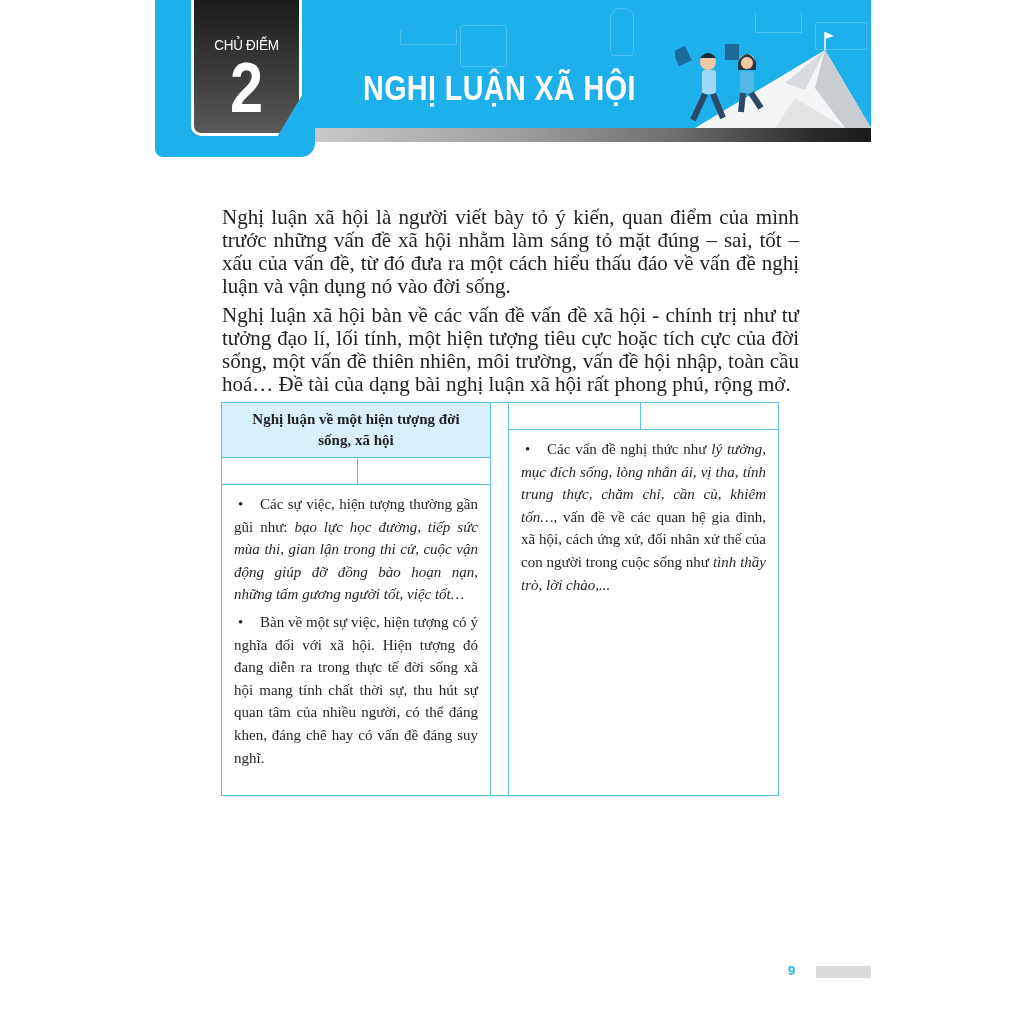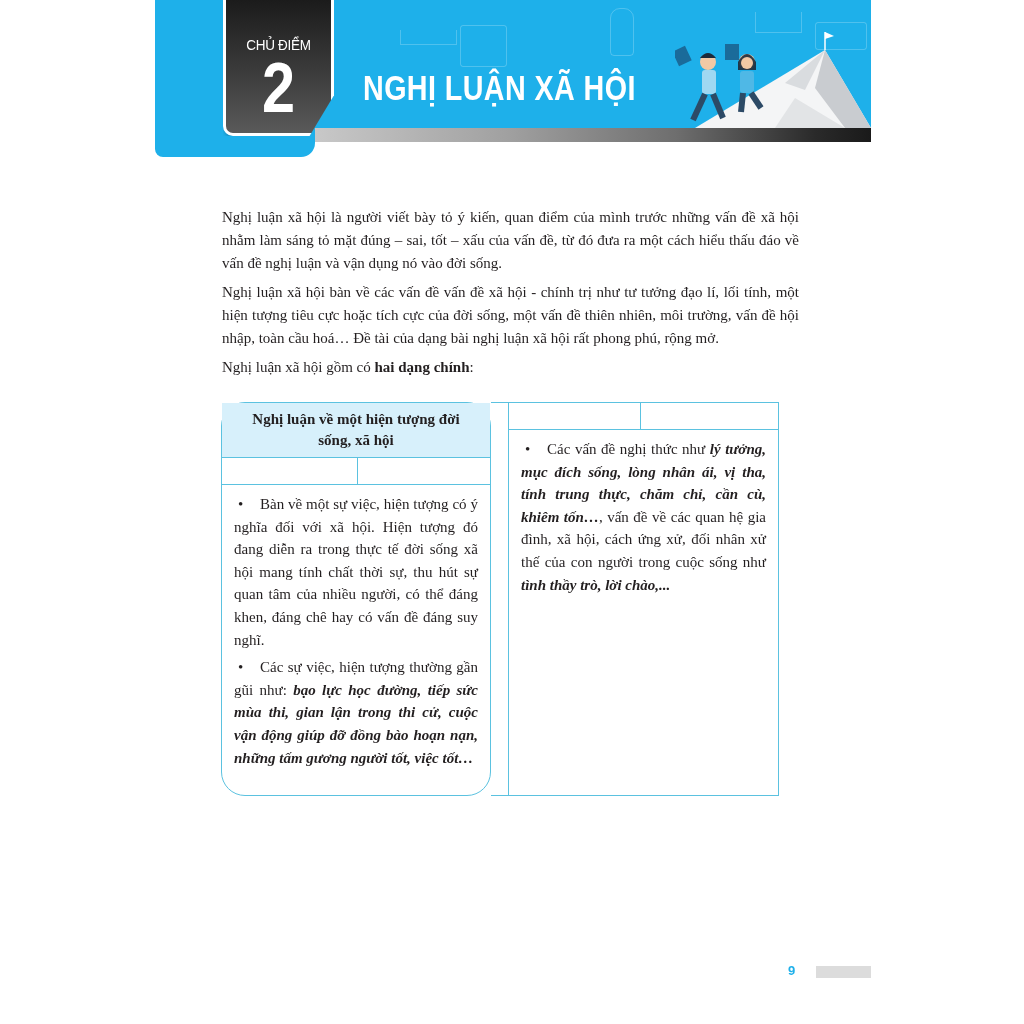--- a/index.html
+++ b/index.html
@@ -14,61 +14,61 @@
 
   
   .doodle { position:absolute; border:1.5px solid rgba(255,255,255,0.22); }
   .doodle.books1 { left:245px; top:30px; width:55px; height:14px; border-top:none; }
   .doodle.books2 { left:305px; top:25px; width:45px; height:40px; border-radius:3px; }
   .doodle.lamp { left:455px; top:8px; width:22px; height:46px; border-radius:10px 10px 4px 4px; }
   .doodle.books3 { left:600px; top:12px; width:45px; height:20px; border-top:none; }
   .doodle.books4 { left:660px; top:22px; width:50px; height:26px; border-radius:3px; }
 
   
-  .badge { position:absolute; left:68px; top:0; width:105px; height:133px;
+  .badge { position:absolute; left:36px; top:0; width:105px; height:133px;
     background:linear-gradient(180deg,#1b1b1b 0%,#3c3c3c 55%,#5a5a5a 100%);
     border:3px solid #ffffff; border-top:none;
     border-bottom-left-radius:10px;
     clip-path:polygon(0 0,100% 0,100% 70%,78% 100%,0 100%);
     box-shadow:2px 2px 4px rgba(0,0,0,0.35); }
   .badge-label { position:absolute; left:0; top:36px; width:105px; text-align:center; color:#fff;
     font-family:"Liberation Sans", sans-serif; font-size:15px; letter-spacing:-0.3px; transform:scaleX(0.9); }
   .badge-number { position:absolute; left:0; top:50px; width:105px; text-align:center; color:#fff;
     font-family:"Liberation Sans", sans-serif; font-weight:bold; font-size:70px; line-height:76px; transform:scaleX(0.85); }
 
   .banner-title { position:absolute; left:208px; top:68px; color:#ffffff;
     font-family:"Liberation Sans", sans-serif; font-weight:bold; font-size:35px; letter-spacing:0.5px;
     transform:scaleX(0.82); transform-origin:left center; white-space:nowrap; }
 
   
   .mountain { position:absolute; left:520px; top:28px; width:196px; height:100px; }
   .kids { position:absolute; left:520px; top:40px; width:110px; height:90px; }
 
   
-  .content { position:absolute; left:222px; top:206px; width:577px; font-size:15px; line-height:23px; }
+  .content { position:absolute; left:222px; top:206px; width:577px; font-size:21px; line-height:23px; }
   .content p { margin:0 0 6px 0; text-align:justify; }
   .content p.last { margin-top:2px; }
 
   
   .tbl { position:absolute; left:221px; top:402px; width:558px; height:394px; }
   .col { position:absolute; top:0; height:392px; border:1.5px solid #5bc2e0; background:#fff; }
-  .col.left { left:0; width:268px;border-radius:24px; }
+  .col.left { left:0; width:268px; }
   .col.right { left:287px; width:269px; }
   .gutter { position:absolute; left:270px; top:0; width:17px; height:392px; border-top:1.5px solid #5bc2e0; border-bottom:1.5px solid #5bc2e0; background:#fff; }
   .gutter-top { position:absolute; left:270px; top:0; width:17px; height:55px; background:#fff; }
   .col-head { height:55px; background:#d7f0fb; border-bottom:1.5px solid #5bc2e0; display:flex; align-items:center; justify-content:center; text-align:center;
     font-weight:bold; font-size:15px; line-height:21px; padding:0 18px; box-sizing:border-box; }
   .col-sub { height:26px; border-bottom:1.5px solid #5bc2e0; display:flex; }
   .col-sub .c1 { border-right:1.5px solid #5bc2e0; }
   .col.left .col-sub .c1 { width:135px; }
   .col.right .col-sub .c1 { width:131px; }
   .col-body { padding:8px 12px 0 12px; font-size:15px; line-height:22.6px; }
   .bullet { margin:0 0 5px 0; text-align:justify; }
   .bullet .dot { display:inline-block; width:26px; padding-left:4px; box-sizing:border-box; }
-  .bullet i { font-style:italic;font-weight:bold; }
+  .bullet i { font-style:italic; }
 
   
   .page-num { position:absolute; left:788px; top:963px; color:#1eb0ea; font-family:"Liberation Sans", sans-serif; font-size:13px; font-weight:bold; }
   .page-bar { position:absolute; left:816px; top:966px; width:55px; height:12px; background:#dcdcdc; }
 </style>
 </head>
 <body>
 
 <div class="banner">
   <div class="banner-bg"></div>
@@ -120,22 +120,22 @@
 </div>
 
 <div class="tbl">
   <div class="col left">
     <div class="col-head">Nghị luận về một hiện tượng đời sống, xã hội</div>
     <div class="col-sub">
         <div class="c1"></div>
         <div></div>
       </div>
     <div class="col-body">
+      <p class="bullet"><span class="dot">•</span><span>Các sự việc, hiện tượng thường gần gũi như: </span><i>bạo lực học đường, tiếp sức mùa thi, gian lận trong thi cử, cuộc vận động giúp đỡ đồng bào hoạn nạn, những tấm gương người tốt, việc tốt…</i></p>
       <p class="bullet"><span class="dot">•</span><span>Bàn về một sự việc, hiện tượng có ý nghĩa đối với xã hội. Hiện tượng đó đang diễn ra trong thực tế đời sống xã hội mang tính chất thời sự, thu hút sự quan tâm của nhiều người, có thể đáng khen, đáng chê hay có vấn đề đáng suy nghĩ.</span></p>
-      <p class="bullet"><span class="dot">•</span><span>Các sự việc, hiện tượng thường gần gũi như: </span><i>bạo lực học đường, tiếp sức mùa thi, gian lận trong thi cử, cuộc vận động giúp đỡ đồng bào hoạn nạn, những tấm gương người tốt, việc tốt…</i></p>
     </div>
   </div>
 
   <div class="gutter"></div>
   <div class="gutter-top" style="background:#fff;border-top:1.5px solid #5bc2e0;"></div>
 
   <div class="col right">
     <div class="col-sub">
         <div class="c1"></div>
         <div></div>

